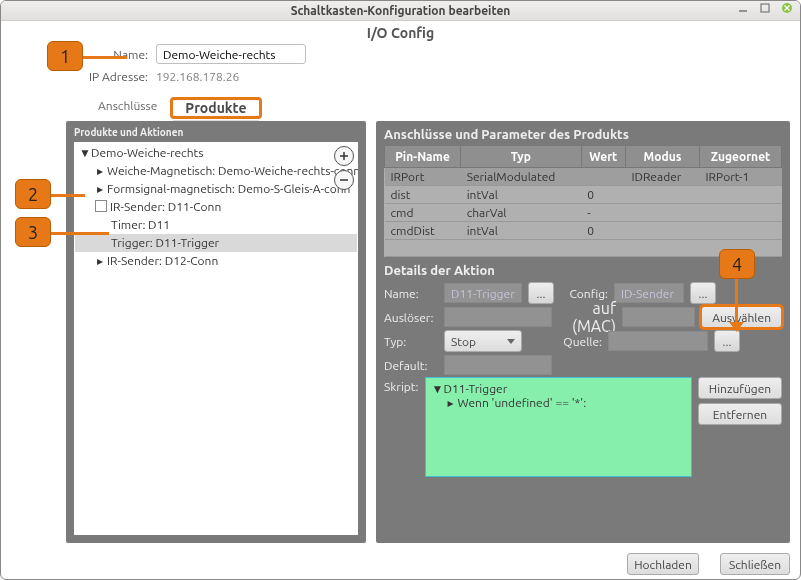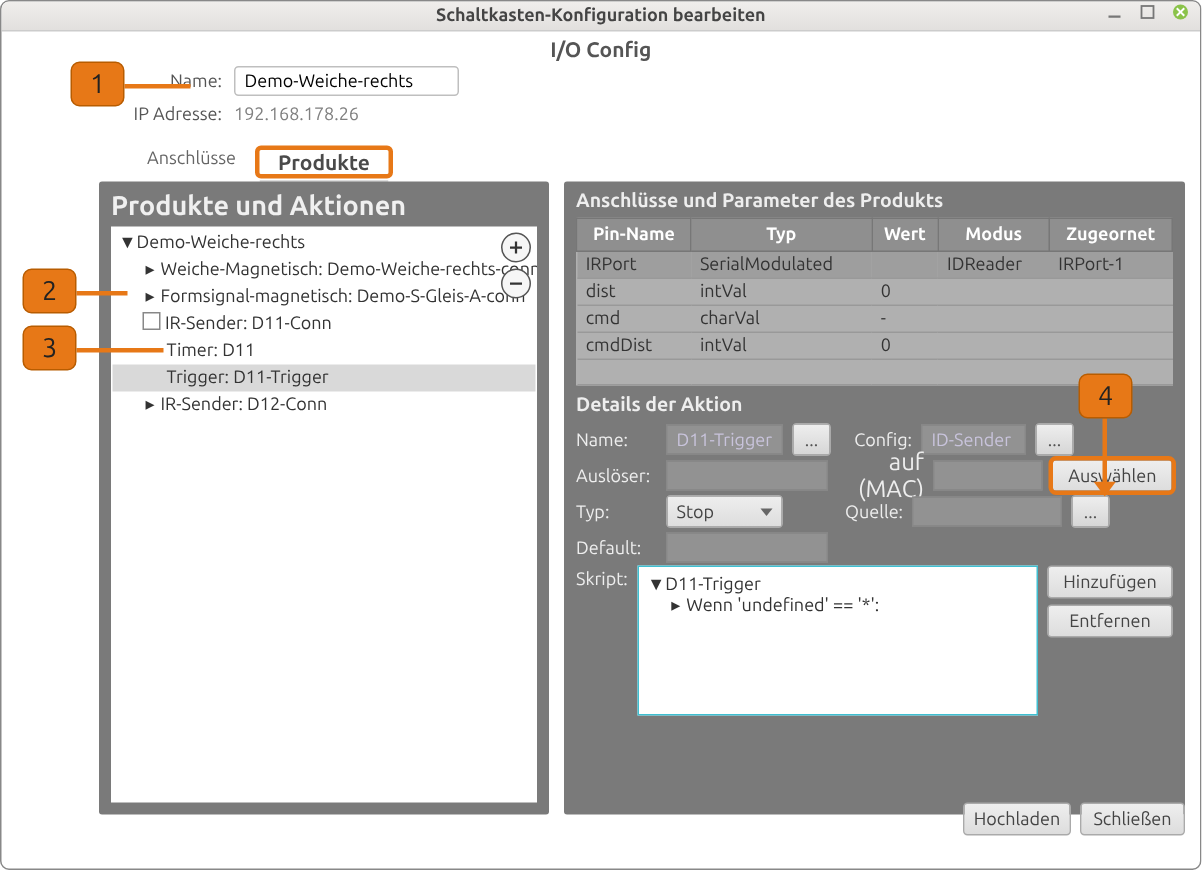--- a/index.html
+++ b/index.html
@@ -20,21 +20,21 @@
   .tab.active { font-weight: bold; font-size: 14px; color: #4a4a4a; border-bottom: 2px solid #ddd; }
   .active-highlight { border: 3px solid #e77817; border-radius: 4px; margin: -3px; display: inline-block; }
 
   .callout { position: absolute; z-index: 50; }
   .callout .box { background: #e77817; border: 1px solid #b85c00; border-radius: 6px; color: #222; font-size: 18px; width: 36px; height: 30px; display: flex; align-items: center; justify-content: center; font-weight: 400; }
 
   .panels { position: absolute; left: 65px; top: 120px; right: 10px; bottom: 36px; display: flex; gap: 10px; }
   .panel { background: #7a7a7a; border-radius: 2px; padding: 6px 8px 8px; color: #eee; flex-direction: column; display: flex; }
   .panel.left { width: 300px; }
   .panel.right { flex: 1; }
-  .panel-title { font-weight: bold; font-size: 18px; color: #f0f0f0; margin-bottom: 4px; }
+  .panel-title { font-weight: bold; font-size: 10px; color: #f0f0f0; margin-bottom: 4px; }
 
   .tree-wrap { background: #fff; color: #333; flex: 1; position: relative; overflow: hidden; }
   .tree { padding: 2px 1px; }
   .tree li { list-style: none; white-space: nowrap; height: 18px; line-height: 18px; }
   .tree ul { margin: 0; padding: 0; }
   .caret { display: inline-block; width: 10px; text-align: center; color: #333; margin-right: 2px;}
   .lvl0 { padding-left: 4px; }
   .lvl1 { padding-left: 20px; }
   .lvl2 { padding-left: 36px; }
   .tree li.selected { background: #d9d9d9; }
@@ -54,26 +54,26 @@
   .section-title { font-weight: bold; font-size: 13px; color: #eee; margin: 6px 0 4px; }
   .form-row { display: flex; align-items: center; gap: 6px; height: 24px; }
   .form-row .flabel { width: 54px; color: #eee; }
   .disabled-field { background: #929292; color: #c8c3db; border: 1px solid #888; border-radius: 0; height: 20px; padding: 0 6px; display: inline-flex; align-items: center; }
   .dots-btn { width: 26px; height: 22px; background: linear-gradient(#eee,#d6d6d6); border: 1px solid #aaa; border-radius: 3px; display: inline-flex; align-items: center; justify-content: center; cursor: pointer; color:#555;}
   .grey-input { background: #929292; border: 1px solid #888; height: 20px; }
   .ausw-btn { background: linear-gradient(#eee,#ddd); border: 1px solid #aaa; border-radius: 3px; padding: 2px 10px; cursor: pointer; color:#444; height:22px; display:inline-flex; align-items:center;}
   .ausw-hl { outline: 3px solid #e77817; outline-offset: -1px; border-radius: 3px; }
   .select-like { background: linear-gradient(#eee,#ddd); border: 1px solid #aaa; border-radius: 3px; height: 22px; padding: 0 18px 0 6px; display: inline-flex; align-items: center; position: relative; width: 78px; cursor:pointer; color:#444;}
   .select-like::after { content:''; position:absolute; right:6px; top:8px; border-left:4px solid transparent; border-right:4px solid transparent; border-top:5px solid #666;}
-  .script-box { background: #ffffff; border: 1px solid #3fbfd1; flex: 1; min-height: 100px; color:#333; padding: 4px 6px; position: relative; }
+  .script-box { background: #86efac; border: 1px solid #3fbfd1; flex: 1; min-height: 100px; color:#333; padding: 4px 6px; position: relative; }
   .side-btns { display: flex; flex-direction: column; gap: 4px; width: 84px; }
   .std-btn { background: linear-gradient(#eee,#ddd); border: 1px solid #aaa; border-radius: 3px; padding: 3px 0; cursor: pointer; color:#444; text-align:center; height:22px; display:flex; align-items:center; justify-content:center;}
   .script-row { display: flex; gap: 6px; align-items: flex-start; }
   .script-area { flex: 1; display: flex; flex-direction: column; }
-  .bottom-bar { position: absolute; right: 10px; bottom: 22px; display: flex; gap: 6px; }
+  .bottom-bar { position: absolute; right: 10px; bottom: 4px; display: flex; gap: 21px; }
 
   
   .conn { position: absolute; background: #e77817; z-index: 45; }
 </style>
 </head>
 <body>
 
 <div class="window">
   <div class="titlebar">
     <span>Schaltkasten-Konfiguration bearbeiten</span>

